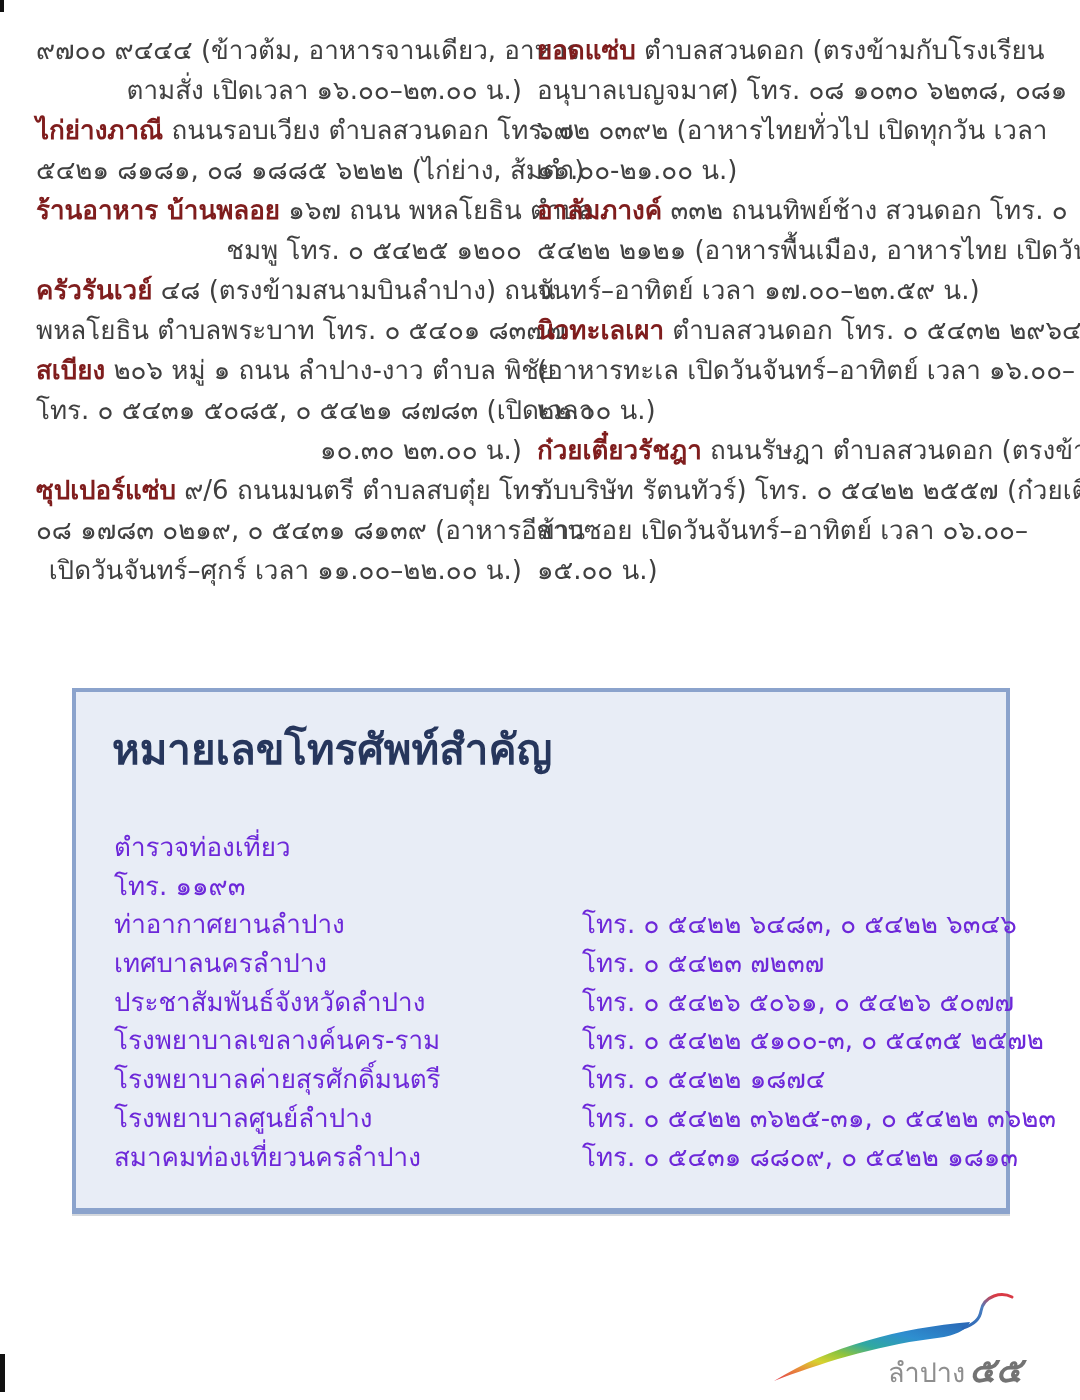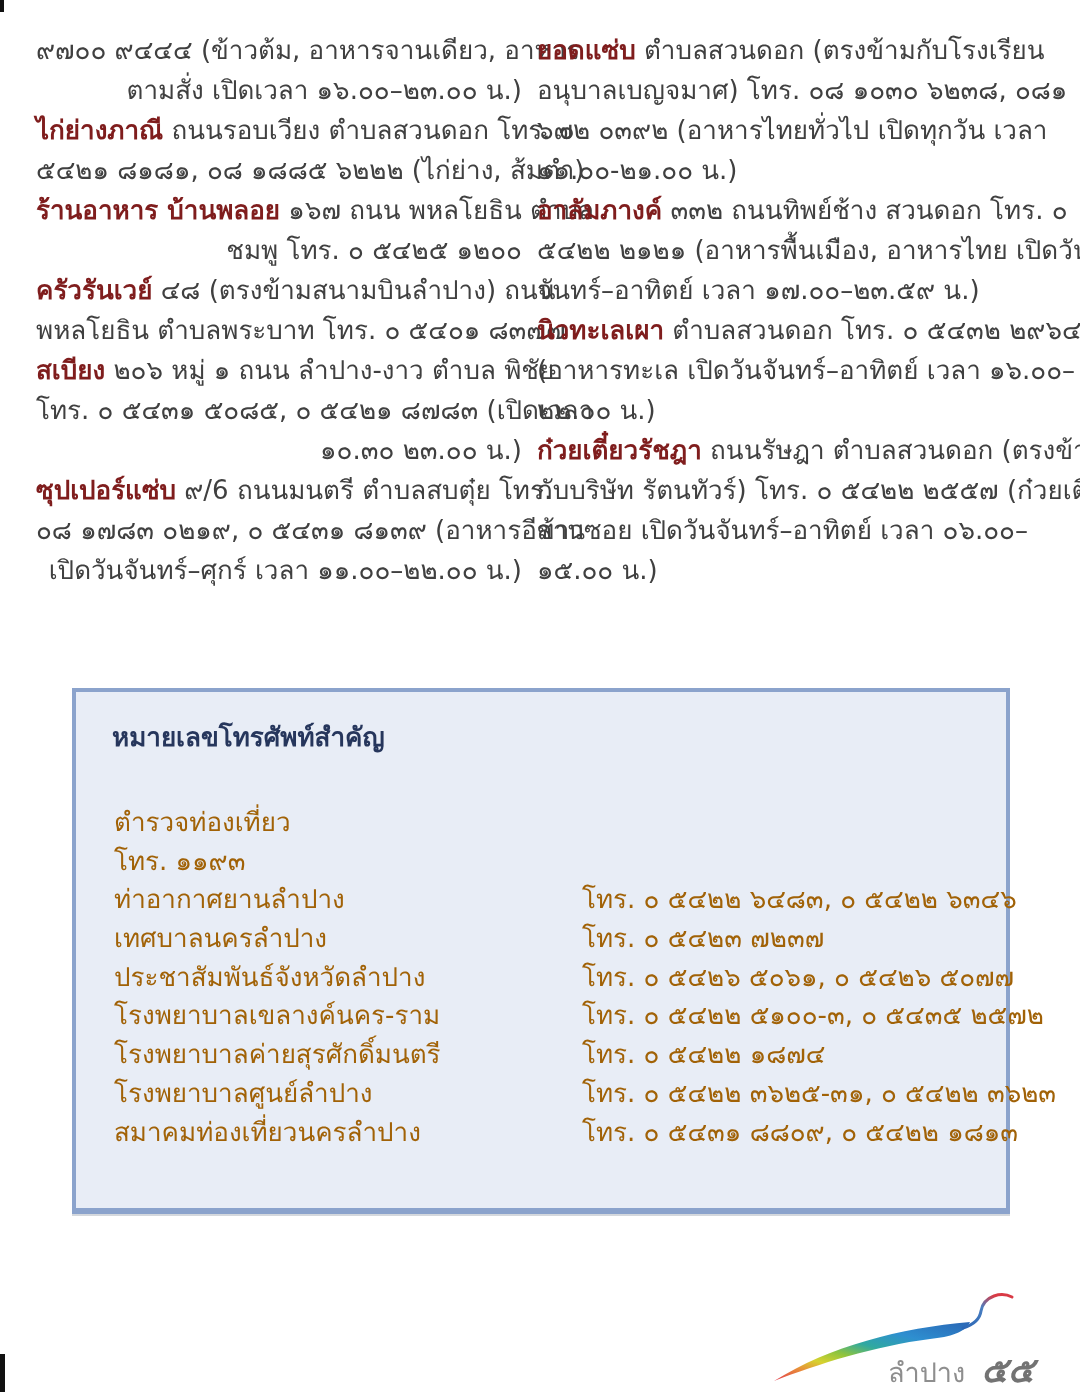--- a/index.html
+++ b/index.html
@@ -27,36 +27,36 @@
     position:absolute;left:72px;top:688px;
     width:938px;height:526px;
     box-sizing:border-box;
     background:#e8edf6;
     border:4px solid #8ba3cc;
     border-bottom-width:6px;
     box-shadow:0 2px 0 rgba(160,168,180,0.45);
   }
   #phone-box-title{
     margin:24px 0 0 36px;
-    font-size:26px;font-weight:bold;color:#26365c;
+    font-size:42px;font-weight:bold;color:#26365c;
   }
   #phone-rows{margin:44px 0 0 38px;}
   .phone-row{
     display:grid;grid-template-columns:468px auto;
     height:38.7px;align-items:center;
-    font-size:26px;color:#a16207;
+    font-size:26px;color:#6d28d9;
   }
   .phone-row .nm{white-space:nowrap;}
   .phone-row .ph{white-space:nowrap;}
   
   #footer{position:absolute;left:770px;top:1284px;width:256px;height:110px;}
   #swoosh{position:absolute;left:0;top:0;}
   #footer-text{
     position:absolute;left:118px;top:58px;
-    display:flex;align-items:baseline;gap:16px;
+    display:flex;align-items:baseline;gap:4px;
   }
   #province-label{font-size:27px;color:#8e8e8e;}
   #page-number{font-size:35px;font-weight:bold;font-style:italic;color:#737373;}
   
   .artifact{position:absolute;background:#111;}
   #artifact-top{left:0;top:0;width:4px;height:12px;}
   #artifact-bottom{left:0;top:1354px;width:5px;height:38px;}
 </style>
 </head>
 <body>

